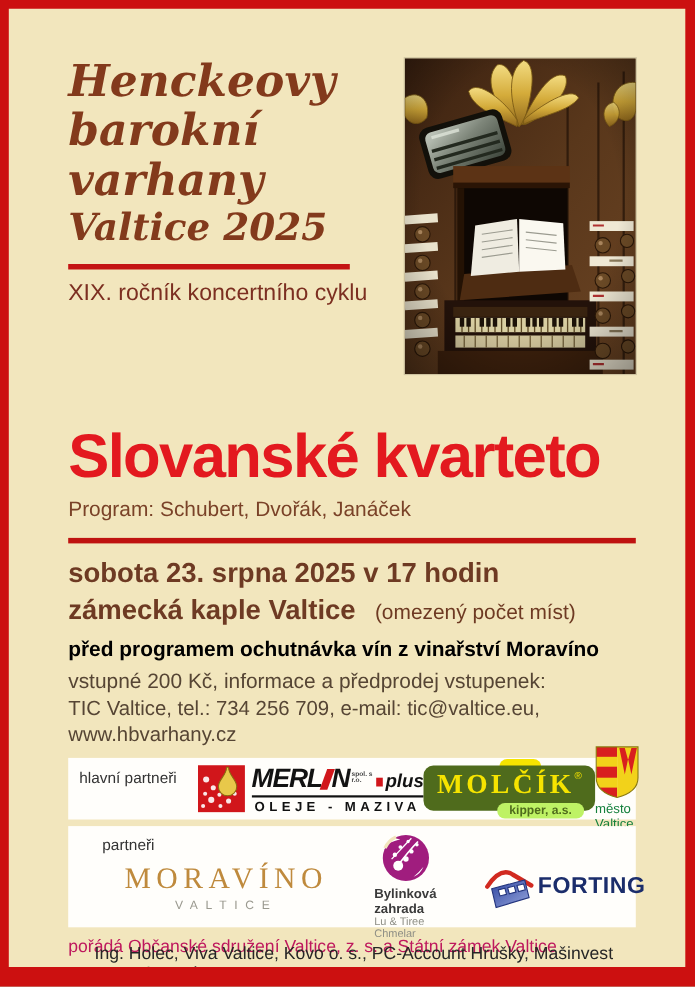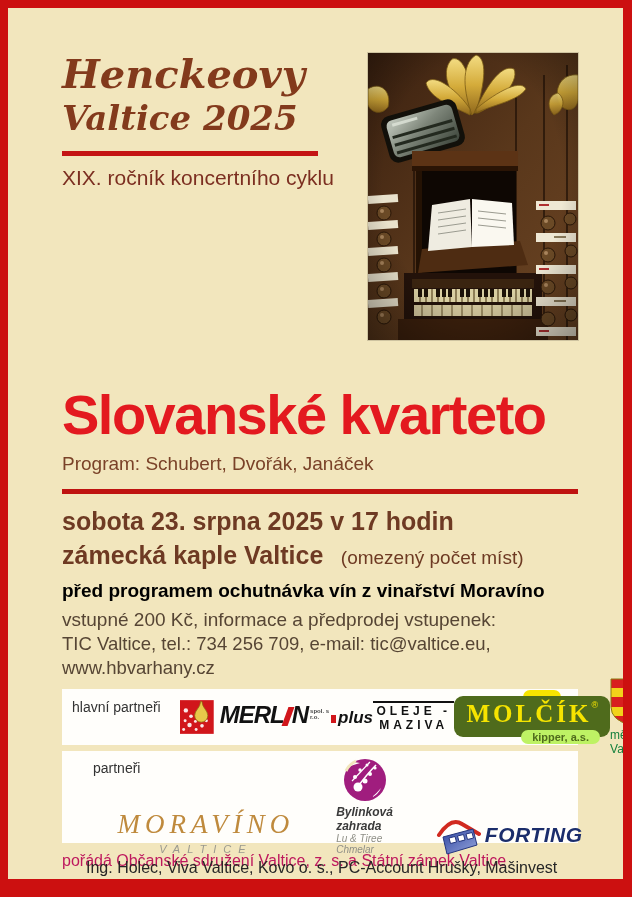--- a/index.html
+++ b/index.html
@@ -41,26 +41,26 @@
 
   
   .partner-box{background:#fffefb;margin-top:10px;box-sizing:border-box;}
   .box1{height:56px;display:flex;align-items:center;padding:3px 10px;}
   .box-label{font-size:14px;color:#333;}
   .box1 .box-label{width:108px;align-self:flex-start;padding-top:7px;flex:0 0 auto;}
   .logo-row1{flex:1;display:flex;align-items:center;justify-content:space-around;padding-right:4px;}
 
   .box2{position:relative;margin-top:6px;padding:6px 10px 4px;height:92px;}
   .box2 .box-label{position:absolute;top:9px;left:31px;}
-  .logo-row2{display:flex;align-items:flex-end;justify-content:center;gap:42px;min-height:60px;padding-left:60px;font-style:italic;}
+  .logo-row2{display:flex;align-items:center;justify-content:center;gap:42px;min-height:60px;padding-left:60px;}
   .others-line{font-size:16px;color:#262626;margin:4px 0 0 14px;}
 
   
   .merlin{display:flex;align-items:center;gap:6px;}
-  .merlin-text{display:flex;flex-direction:row;}
+  .merlin-text{display:flex;flex-direction:column;}
   .m-line1{display:flex;align-items:baseline;font-weight:bold;font-style:italic;color:#121212;}
   .m-name{font-size:24px;letter-spacing:-1px;}
   .m-slash{display:inline-block;width:9px;height:19px;background:#d1161b;transform:skewX(-20deg);margin:0 1px;align-self:center;}
   .m-small{font-size:6px;font-style:normal;color:#444;margin-left:2px;transform:translateY(-10px);}
   .m-sq{display:inline-block;width:8px;height:8px;background:#d1161b;margin:0 2px 2px 1px;}
   .m-plus{font-size:17px;}
   .m-line2{border-top:2px solid #111;font-size:12px;font-weight:bold;letter-spacing:4px;color:#111;text-align:center;padding-top:1px;}
 
   
   .molcik{position:relative;}
@@ -93,20 +93,21 @@
 </head>
 <body>
 
 <div class="poster">
   <div class="content">
 
     <div class="header-row">
       <div class="header-left">
         <div class="script-title">
           <span class="t1">Henckeovy</span>
+          <span class="t2">barokní varhany</span>
           <span class="t3">Valtice 2025</span>
         </div>
         <div class="title-rule"></div>
         <div class="subtitle">XIX. ročník koncertního cyklu</div>
       </div>
 
       <div class="photo">
         <svg width="210" height="287" viewBox="0 0 210 287">
           <defs>
             <linearGradient id="wood" x1="0" y1="0" x2="1" y2="1">

